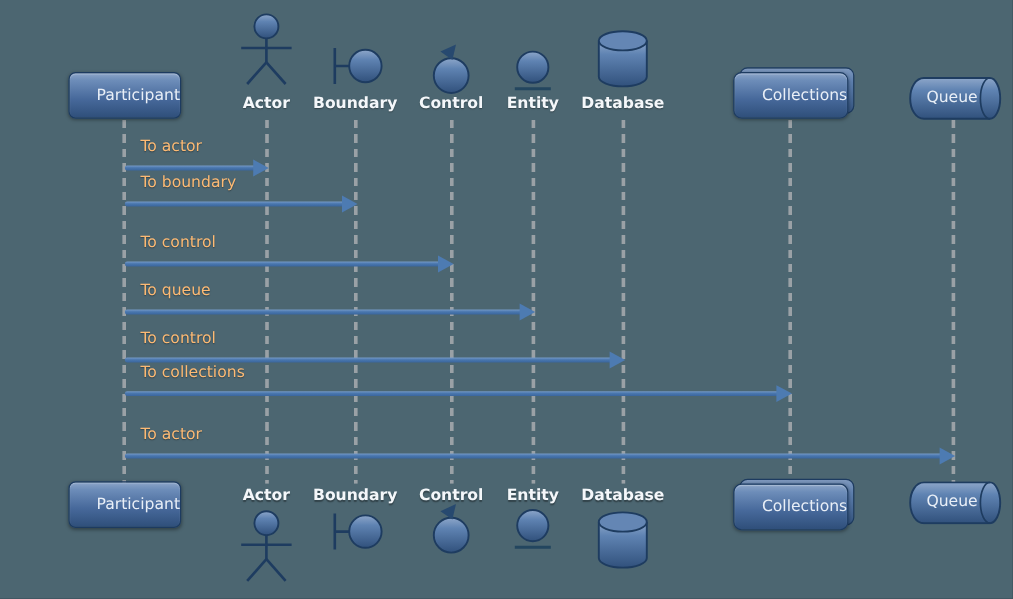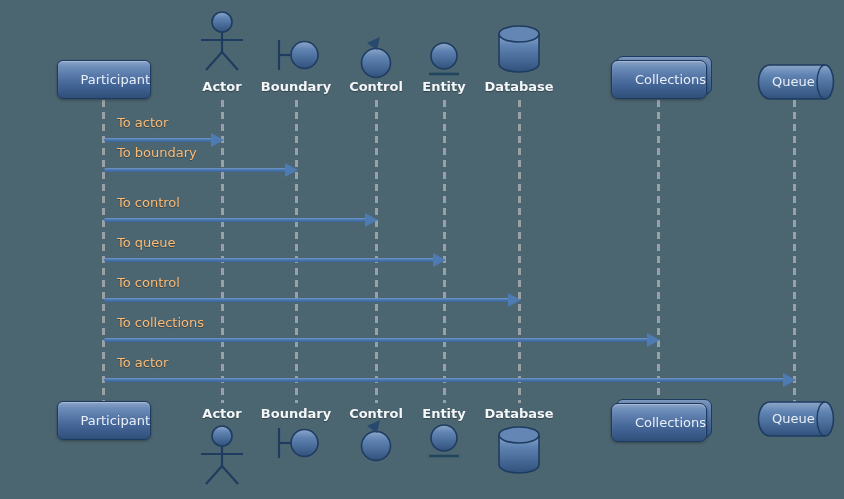--- a/index.html
+++ b/index.html
@@ -103,21 +103,21 @@
   <div class="msg" style="top:258px;width:340px">
     <span class="msg-label">To queue</span>
     <span class="msg-line"></span>
     <span class="msg-head"></span>
   </div>
   <div class="msg" style="top:298px;width:415px">
     <span class="msg-label">To control</span>
     <span class="msg-line"></span>
     <span class="msg-head"></span>
   </div>
-  <div class="msg" style="top:338px;width:554px">
+  <div class="msg" style="top:326px;width:554px">
     <span class="msg-label">To collections</span>
     <span class="msg-line"></span>
     <span class="msg-head"></span>
   </div>
   <div class="msg" style="top:378px;width:690px">
     <span class="msg-label">To actor</span>
     <span class="msg-line"></span>
     <span class="msg-head"></span>
   </div>
 

